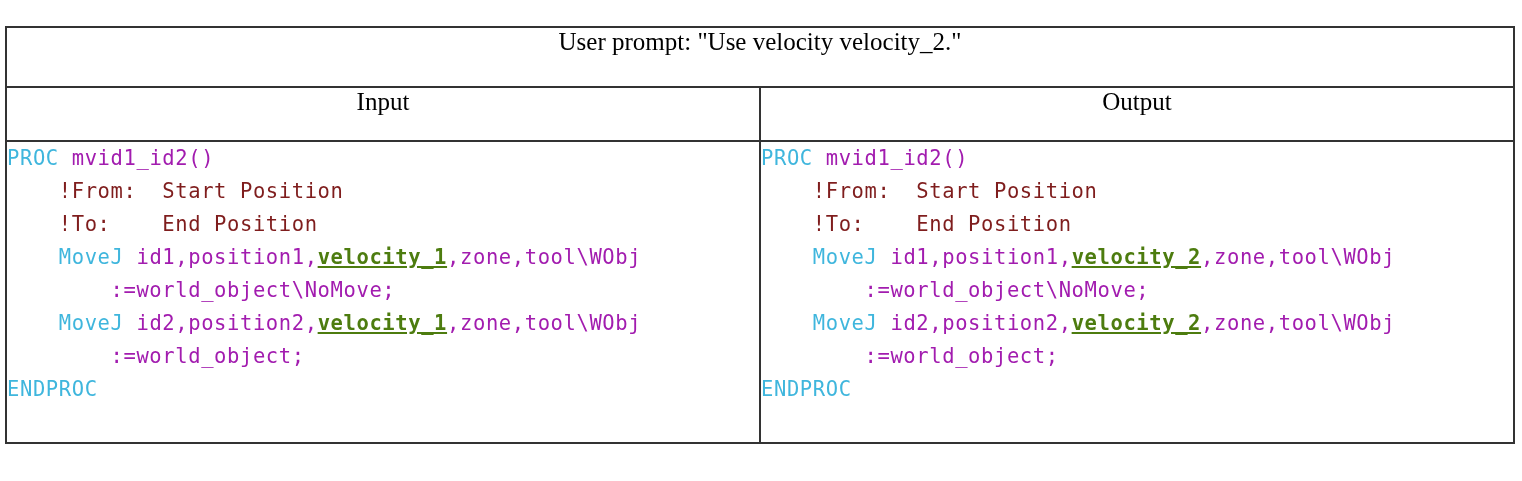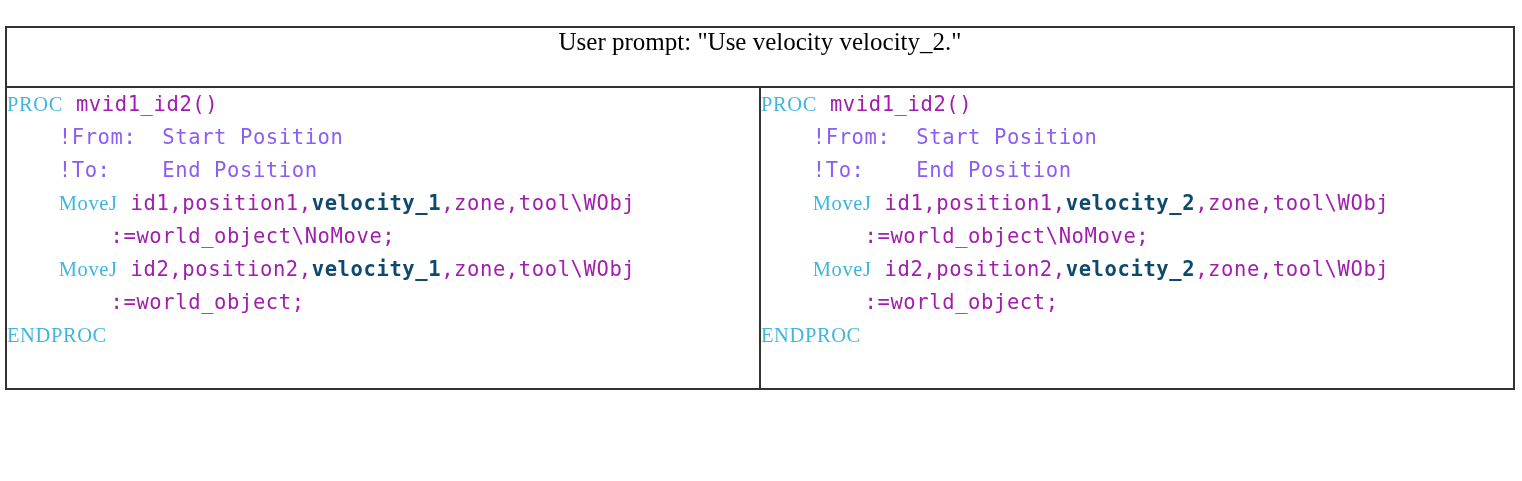--- a/index.html
+++ b/index.html
@@ -66,33 +66,37 @@
     margin: 0;
     font-family: "DejaVu Sans Mono", "Liberation Mono", monospace;
     font-size: 20.5px;
     line-height: 33px;
     letter-spacing: 0.6px;
     color: #1a1a1a;
     white-space: pre;
     background: transparent;
   }
 
-  .tok-kw      { color: #3fb6dd; font-family: Liberation Serif, serif; }
-  .tok-comment { color: #8b5cf6; }
-  .tok-strong  { color: #0c4a6e; font-weight: bold; }
+  .tok-kw      { color: #3fb6dd; }
+  .tok-comment { color: #7f1d1d; }
+  .tok-strong  { color: #4d7c0f; font-weight: bold; text-decoration: underline; }
   .tok-plain   { color: #a21caf; }
 </style>
 </head>
 <body>
 
 <div class="figure-wrap">
   <table class="cmp-table">
     <tbody>
       <tr>
         <td class="prompt-cell" colspan="2">User prompt: "Use velocity velocity_2."</td>
+      </tr>
+      <tr>
+        <td class="colhead-cell">Input</td>
+        <td class="colhead-cell">Output</td>
       </tr>
       <tr>
         <td class="code-cell">
           <pre class="code-block"><span class="tok-kw">PROC</span><span class="tok-plain"> mvid1_id2()</span>
 <span class="tok-comment">    !From:  Start Position</span>
 <span class="tok-comment">    !To:    End Position</span>
 <span class="tok-plain">    </span><span class="tok-kw">MoveJ</span><span class="tok-plain"> id1,position1,</span><span class="tok-strong">velocity_1</span><span class="tok-plain">,zone,tool\WObj</span>
 <span class="tok-plain">        :=world_object\NoMove;</span>
 <span class="tok-plain">    </span><span class="tok-kw">MoveJ</span><span class="tok-plain"> id2,position2,</span><span class="tok-strong">velocity_1</span><span class="tok-plain">,zone,tool\WObj</span>
 <span class="tok-plain">        :=world_object;</span>

